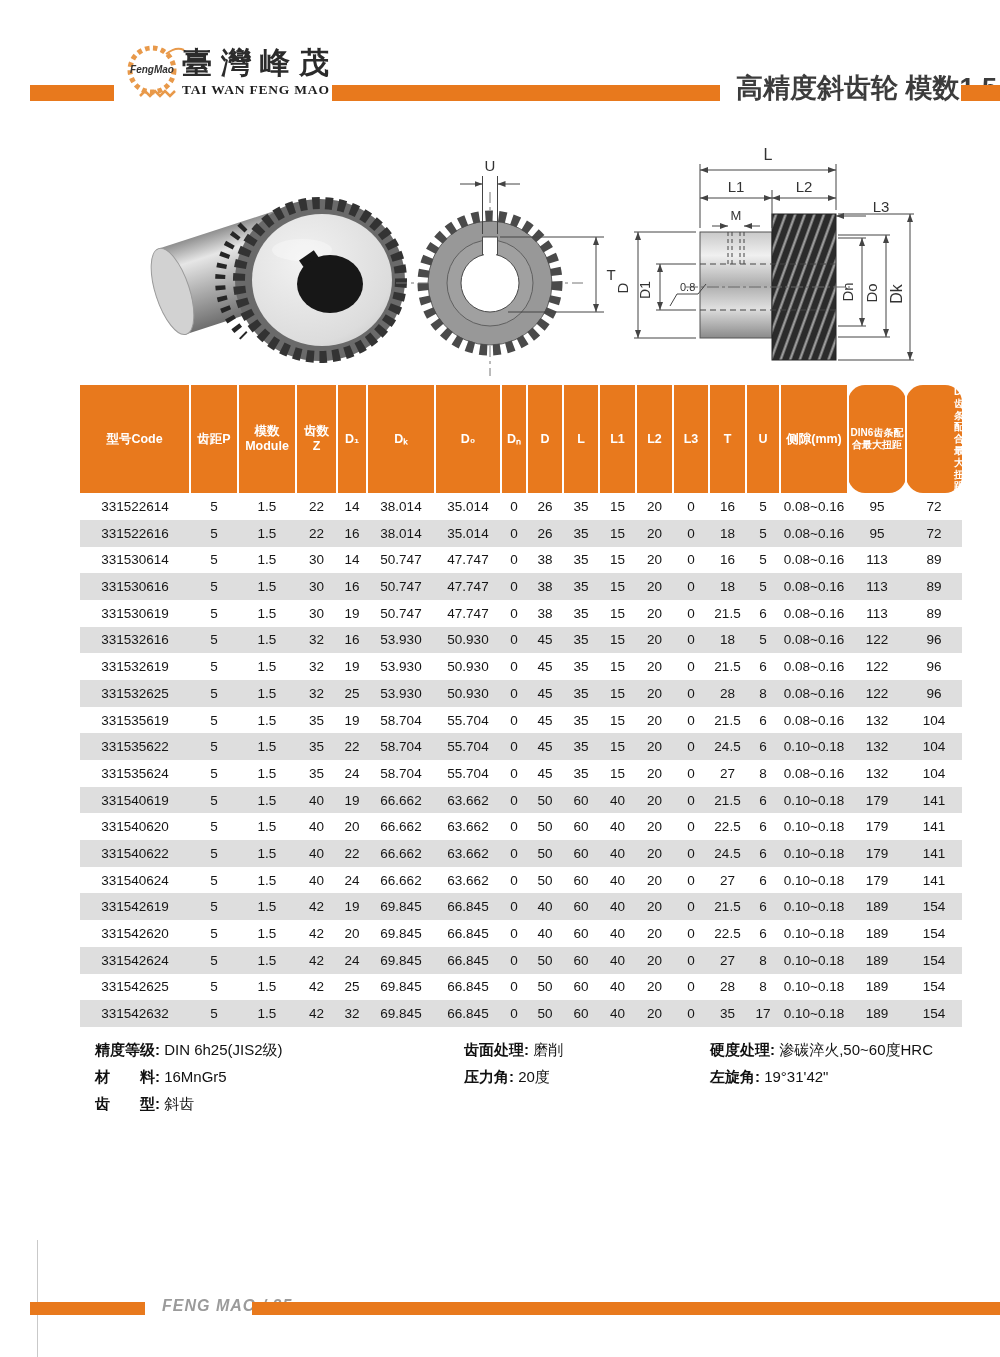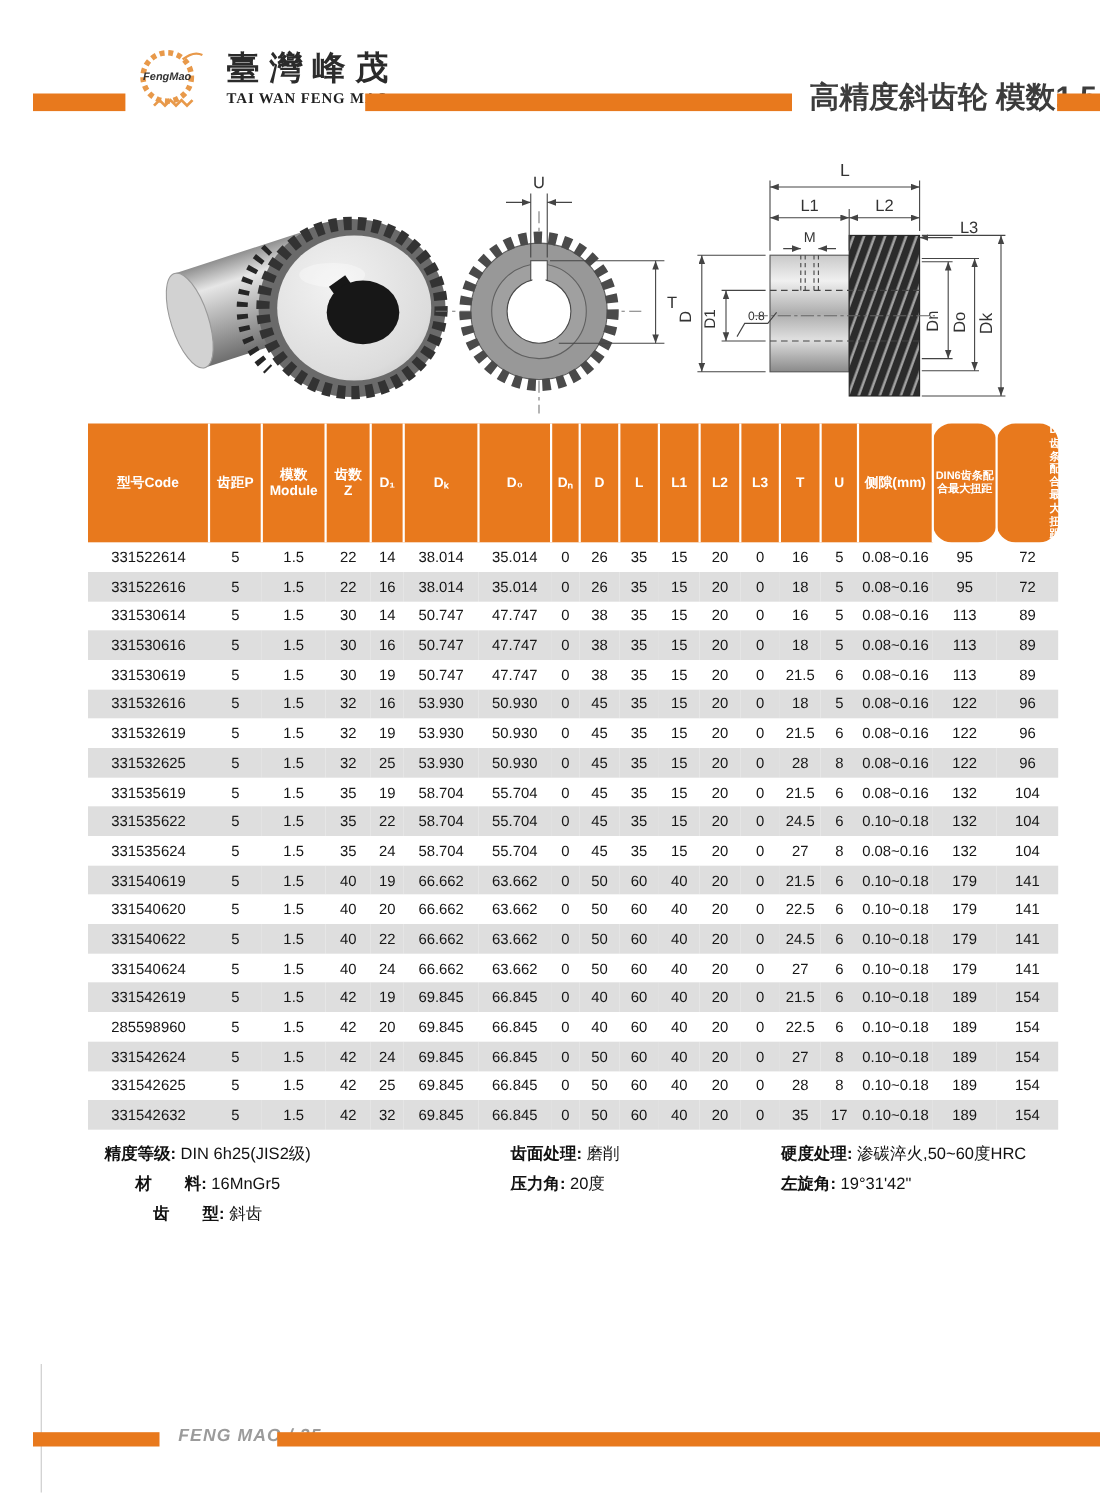--- a/index.html
+++ b/index.html
@@ -7,21 +7,21 @@
     width:1000px;height:1357px;position:relative;background:#ffffff;
     font-family:"Liberation Sans",sans-serif;overflow:hidden;color:#1a1a1a;
   }
   .abs{position:absolute;}
   
   .accent-bar{position:absolute;height:16px;background:#E8791D;}
   .bar-left{left:30px;top:85px;width:84px;}
   .bar-mid{left:332px;top:85px;width:388px;}
   .bar-right{left:961px;top:85px;width:39px;}
   .logo{left:120px;top:40px;width:74px;height:70px;}
-  .company{left:206px;top:46px;}
+  .company{left:182px;top:46px;}
   .company-cn{font-family:"Liberation Serif",serif;font-size:30px;font-weight:bold;
     letter-spacing:9px;color:#2b2b2b;line-height:1.1;white-space:nowrap;}
   .company-en{font-family:"Liberation Serif",serif;font-size:13.5px;font-weight:bold;
     letter-spacing:.8px;color:#1f1f1f;margin-top:3px;white-space:nowrap;}
   .page-title{left:736px;top:70px;font-size:27px;font-weight:bold;color:#3c3c3c;white-space:nowrap;}
   
   .svg1{left:140px;top:168px;}
   .svg2{left:378px;top:156px;}
   .svg3{left:610px;top:140px;}
   svg text{font-family:"Liberation Sans",sans-serif;fill:#333;}
@@ -32,21 +32,21 @@
      text-align:center;vertical-align:middle;height:38px;padding:1px 1px;
      border-right:2px solid #fff;white-space:pre-line;}
   th:last-child{border-right:none;padding-left:47px;}
   th.small{font-size:10px;border-radius:17px;}
   td{height:26.7px;padding:0 2px;text-align:center;vertical-align:middle;
      font-size:13.5px;color:#161616;}
   tbody tr:nth-child(even){background:#dedede;}
   
   .specs{top:1036px;left:0;width:1000px;font-size:15px;color:#111;}
   .spec-col{position:absolute;top:0;line-height:27px;white-space:nowrap;}
-  .spec-c1{left:95px;text-align:center;} .spec-c2{left:464px;} .spec-c3{left:710px;}
+  .spec-c1{left:95px;} .spec-c2{left:464px;} .spec-c3{left:710px;}
   .spec-label{font-weight:bold;}
   
   .ft-bar{position:absolute;height:13px;background:#E8791D;top:1302px;}
   .ft-bar-l{left:30px;width:115px;}
   .ft-bar-r{left:252px;width:748px;}
   .ft-text{left:162px;top:1297px;font-size:16px;font-weight:bold;font-style:italic;
     color:#9b9b9b;letter-spacing:1px;white-space:nowrap;}
   .hairline{left:37px;top:1240px;width:1px;height:117px;background:#c9c9c9;}
 </style>
 </head>
@@ -603,21 +603,21 @@
         <td>40</td>
         <td>20</td>
         <td>0</td>
         <td>21.5</td>
         <td>6</td>
         <td>0.10~0.18</td>
         <td>189</td>
         <td>154</td>
       </tr>
         <tr>
-        <td>285598960</td>
+        <td>331542620</td>
         <td>5</td>
         <td>1.5</td>
         <td>42</td>
         <td>20</td>
         <td>69.845</td>
         <td>66.845</td>
         <td>0</td>
         <td>40</td>
         <td>60</td>
         <td>40</td>

